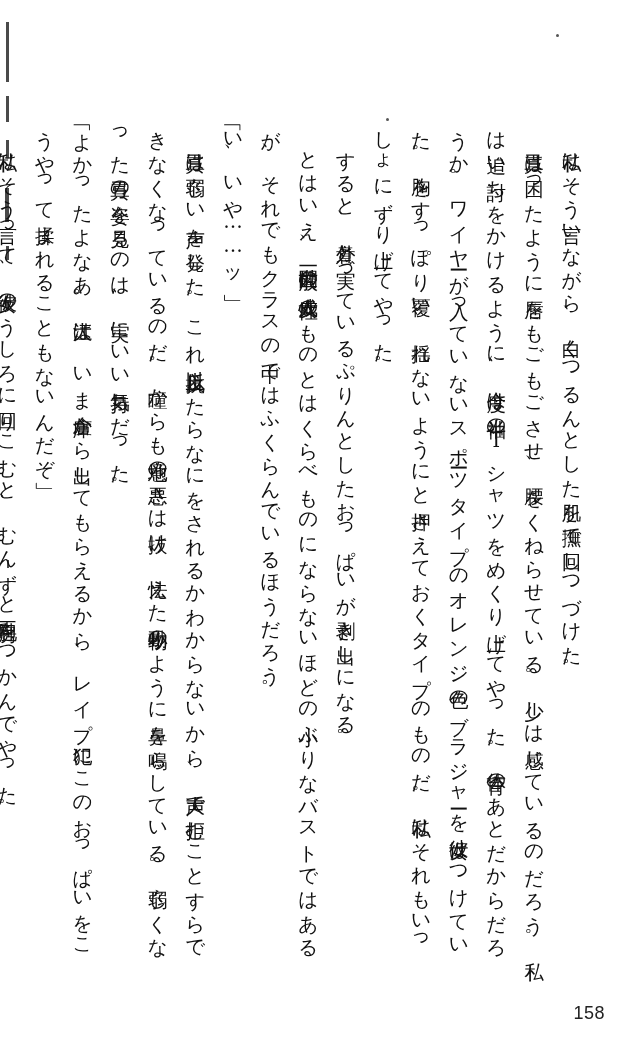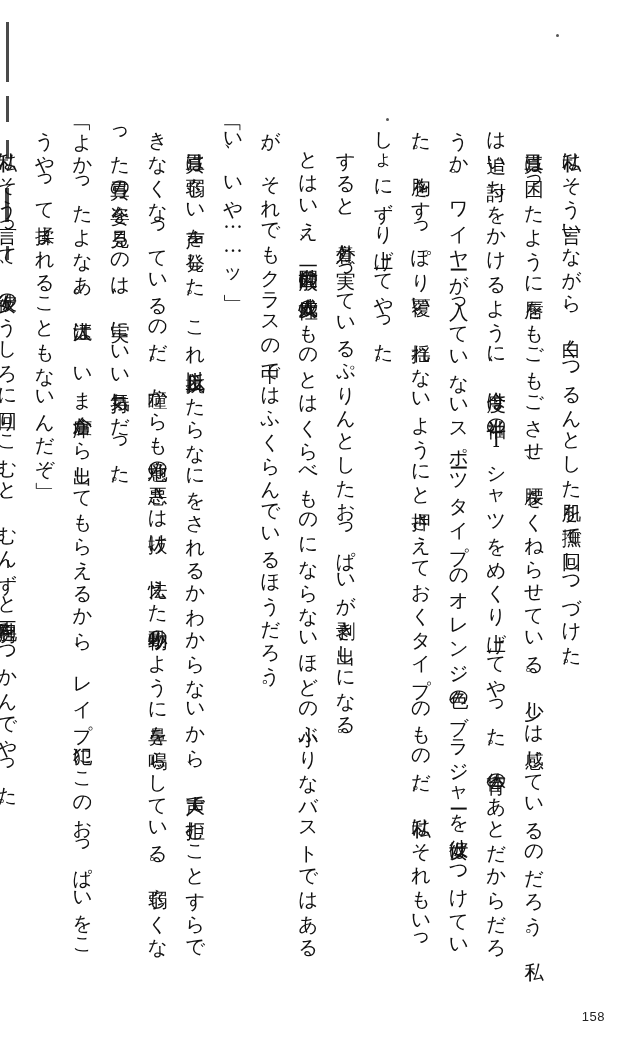--- a/index.html
+++ b/index.html
@@ -86,21 +86,21 @@
     padding: 0;
     text-indent: 1em;
   }
   .text-block p.noindent {
     text-indent: 0;
   }
   .page-number {
     position: absolute;
     right: 38px;
     bottom: 26px;
-    font-size: 13px;
+    font-size: 18px;
     font-family: "Liberation Sans", sans-serif;
     color: #222;
     letter-spacing: 0.5px;
   }
 </style>
 </head>
 <body>
 
 <div class="page">
 

